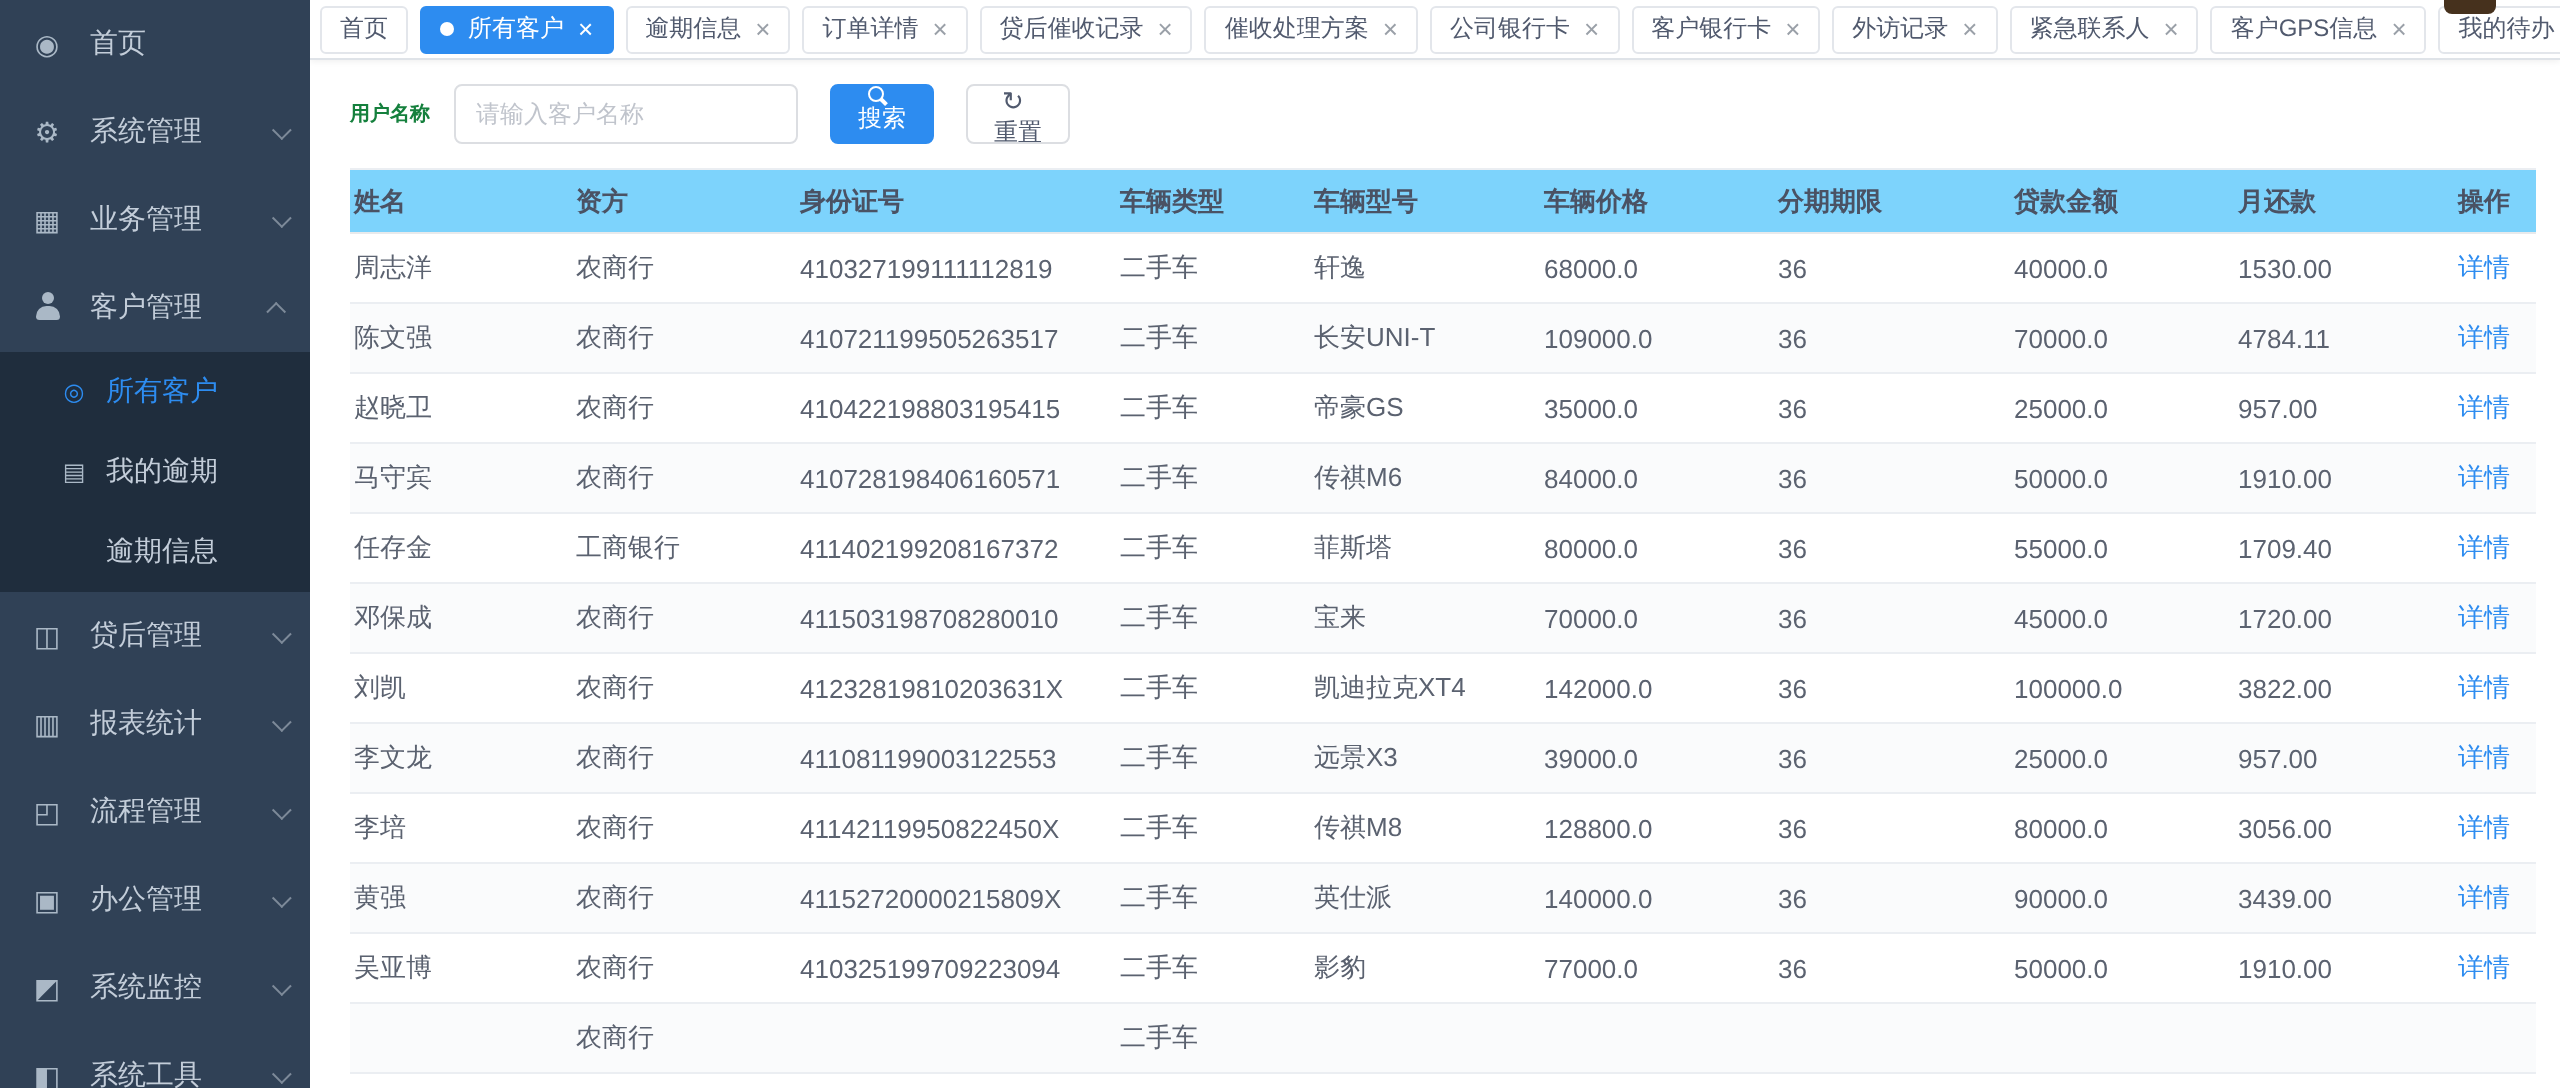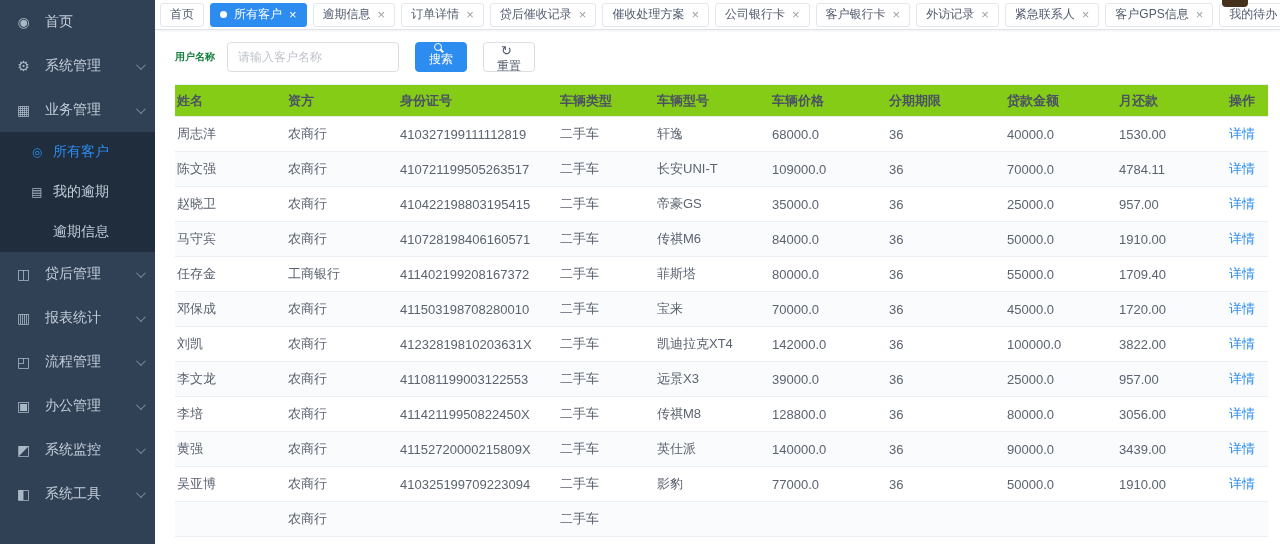--- a/index.html
+++ b/index.html
@@ -55,21 +55,21 @@
   .btn.plain { background:#fff; border-color:#dcdee2; color:#515a6e; }
   .magnifier { width:8px; height:8px; border:1.4px solid #fff; border-radius:50%;
     position:relative; display:inline-block; margin-right:6px; }
   .magnifier::after { content:""; position:absolute; width:4px; height:1.5px; background:#fff;
     transform:rotate(45deg); right:-3px; bottom:-1px; }
   .refresh-glyph { margin-right:5px; font-size:13px; color:#515a6e; }
 
   
   table { border-collapse:collapse; table-layout:fixed; width:1093px; margin-left:20px;
     border-top:1px solid #ebeef2; }
-  thead th { height:32px; background:#84cc16; color:#4a5264; font-size:13px; font-weight:bold;
+  thead th { height:32px; background:#7dd3fc; color:#4a5264; font-size:13px; font-weight:bold;
     text-align:left; padding:0 2px; border-bottom:1px solid #e8eaec; }
   tbody td { height:35px; color:#5b6270; font-size:13px; padding:0 2px;
     border-bottom:1px solid #ebeef2; white-space:nowrap; overflow:hidden; }
   tbody tr:nth-child(even) { background:#fafbfc; }
   th.col-action, td.col-action { text-align:left; padding-right:4px; }
   .detail-link { color:#2d8cf0; cursor:pointer; text-decoration:none; }
 </style>
 </head>
 <body>
 
@@ -83,20 +83,25 @@
         </div>
         <div class="side-item">
           <span class="s-icon">⚙</span>
           <span class="s-label">系统管理</span>
           <span class="chev"></span>
         </div>
         <div class="side-item">
           <span class="s-icon">▦</span>
           <span class="s-label">业务管理</span>
           <span class="chev"></span>
+        </div>
+        <div class="side-item">
+          <span class="s-icon"><span class="person-icon"></span></span>
+          <span class="s-label">客户管理</span>
+          <span class="chev up"></span>
         </div>
         <div class="submenu">
           <div class="side-item active">
             <span class="s-icon">◎</span>
             <span class="s-label">所有客户</span>
           </div>
           <div class="side-item">
             <span class="s-icon">▤</span>
             <span class="s-label">我的逾期</span>
           </div>

